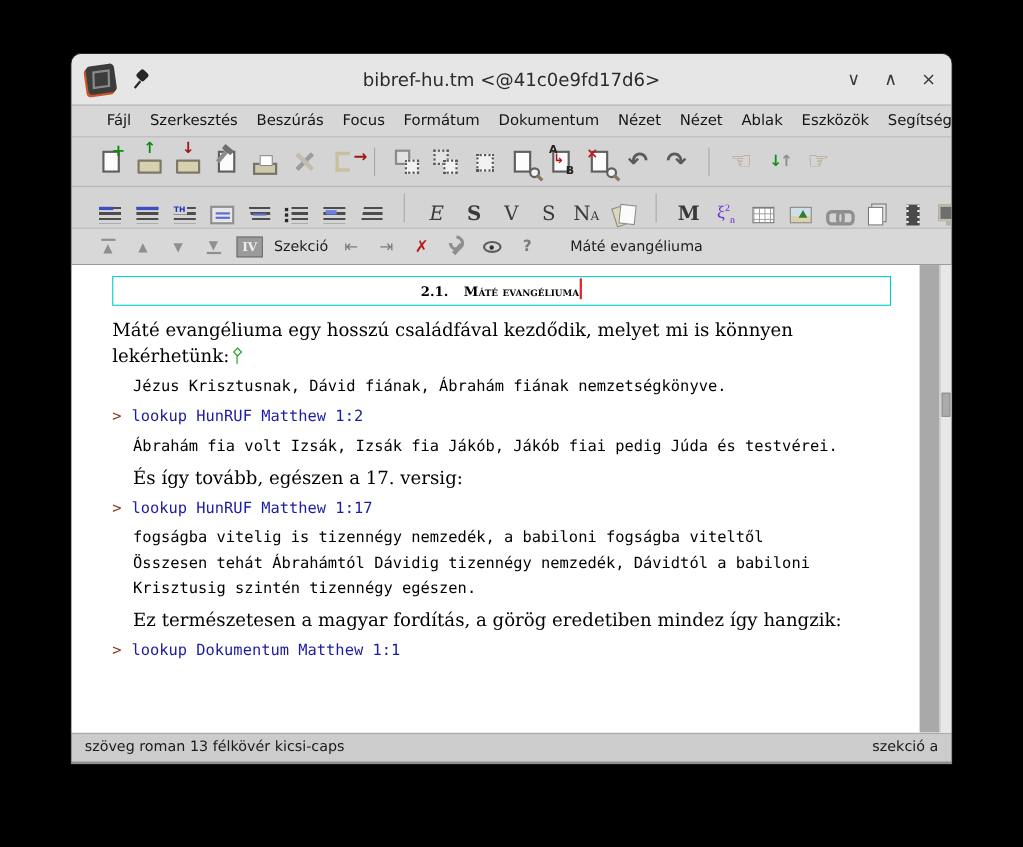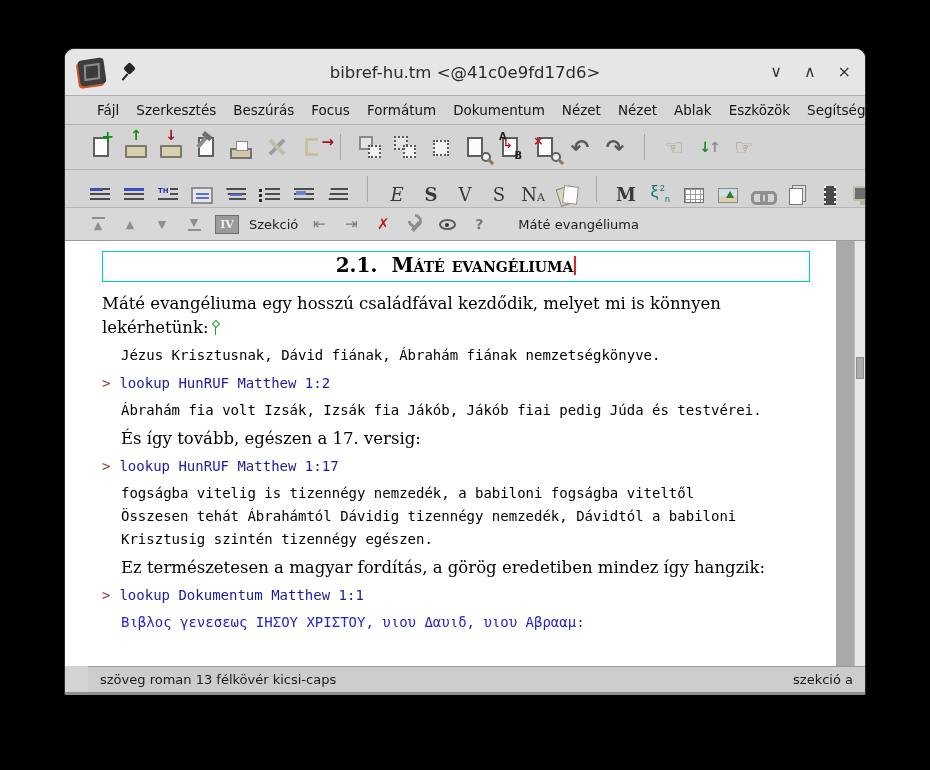--- a/index.html
+++ b/index.html
@@ -119,21 +119,21 @@
   .st.v8::before { display:none; }
 
   .ltr { font-family:"DejaVu Serif", serif; font-size:18px; color:#3a3a3a; line-height:1; }
   .ltr.it { font-style:italic; } .ltr.bd { font-weight:bold; }
   .ltr small { font-size:11px; }
   .pal { width:18px; height:18px; position:relative; }
   .pal::before { content:""; position:absolute; width:13px; height:16px; background:#ddd6b8;
         border:1px solid #8a8a8a; transform:rotate(-18deg); left:0; top:1px; }
   .pal::after { content:""; position:absolute; width:13px; height:16px; background:#fbfbfb;
         border:1px solid #8a8a8a; transform:rotate(6deg); left:5px; top:0; }
-  .xi-wrap { font-family:Liberation Mono, monospace; color:#0f766e; font-size:16px; line-height:1; }
+  .xi-wrap { font-family:Liberation Serif, serif; color:#6d28d9; font-size:16px; line-height:1; }
   .xi-wrap sup,.xi-wrap sub { font-size:9px; }
   .tblic { width:20px; height:15px; border:1px solid #6f6f6f; background:#fff;
         background-image:linear-gradient(#9a9a9a 1px,transparent 1px),
                          linear-gradient(90deg,#9a9a9a 1px,transparent 1px);
         background-size:5px 5px; }
   .imgic { width:20px; height:15px; border:1px solid #8a8a8a;
         background:linear-gradient(#cfe0ea 55%,#d9d2ad 55%); position:relative; }
   .imgic::before { content:""; position:absolute; left:7px; top:2px; width:0; height:0;
         border-left:4px solid transparent; border-right:4px solid transparent;
         border-bottom:7px solid #2f7d2f; }
@@ -181,21 +181,21 @@
   .gutter { position:absolute; top:0; bottom:0; right:11px; width:18px; background:#a9a9a9; }
   .scrollbar { position:absolute; top:0; bottom:0; right:0; width:11px; background:#e7e7e7;
         border-left:1px solid #bdbdbd; }
   .thumb { position:absolute; top:116px; left:1px; right:1px; height:22px; background:#ababab;
         border:1px solid #8f8f8f; }
   .page { position:absolute; inset:0 29px 0 0; background:#fff; padding:8px 24px 0 37px;
         overflow:hidden; }
 
   .sect-box { border:1px solid #0cc; margin:2px 2px 10px 0; text-align:center;
         padding:1px 0 4px; }
-  .sect-title { font-family:"DejaVu Serif", serif; font-weight:bold; font-size:20px;
+  .sect-title { font-family:"DejaVu Serif", serif; font-weight:bold; font-size:12px;
         color:#000; }
   .sect-title .sc { font-variant:small-caps; margin-left:14px; }
   .caret { display:inline-block; width:2px; height:19px; background:#e02222;
         vertical-align:-3px; margin-left:1px; }
 
   .para { font-family:"DejaVu Serif", serif; font-size:16.5px; color:#000;
         line-height:24px; margin-bottom:4px; }
   .para.ind { padding-left:19px; }
   .green-marker { display:inline-block; width:8px; height:15px; position:relative;
         vertical-align:-2px; margin-left:2px; }
@@ -206,21 +206,21 @@
 
   .mono { font-family:"DejaVu Sans Mono", monospace; font-size:14px; line-height:23px; }
   .cmd-line { margin:3px 0 4px 0; }
   .prompt-ch { color:#8e3520; margin-right:9px; }
   .cmd-text { color:#1c1ca2; }
   .out { color:#000; padding-left:19px; margin-bottom:5px; }
   .out.grk { color:#2424cc; margin-bottom:4px; }
 
   
   .statusbar { height:26px; flex:0 0 26px; background:#cccccc; border-top:1px solid #9a9a9a;
-        display:flex; align-items:center; padding:0 12px; font-size:13px; color:#1a1a1a;margin-left:23px; }
+        display:flex; align-items:center; padding:0 12px; font-size:13px; color:#1a1a1a; }
   .status-right { margin-left:auto; }
 </style>
 </head>
 <body>
 
 <div class="stage">
   <div class="window">
 
     <div class="titlebar">
       <div class="tm-logo"></div>
@@ -460,21 +460,20 @@
         <div class="para ind">És így tovább, egészen a 17. versig:</div>
 
         <div class="mono cmd-line"><span class="prompt-ch">&gt;</span><span class="cmd-text">lookup HunRUF Matthew 1:17</span></div>
         <div class="mono out" style="margin-bottom:0">fogságba vitelig is tizennégy nemzedék, a babiloni fogságba viteltől</div>
         <div class="mono out" style="margin-bottom:0">Összesen tehát Ábrahámtól Dávidig tizennégy nemzedék, Dávidtól a babiloni</div>
         <div class="mono out">Krisztusig szintén tizennégy egészen.</div>
 
         <div class="para ind">Ez természetesen a magyar fordítás, a görög eredetiben mindez így hangzik:</div>
 
         <div class="mono cmd-line"><span class="prompt-ch">&gt;</span><span class="cmd-text">lookup Dokumentum Matthew 1:1</span></div>
-        <div class="mono out grk">Βιβλος γενεσεως ΙΗΣΟΥ ΧΡΙΣΤΟΥ, υιου Δαυιδ, υιου Αβρααμ:</div>
 
         <div class="mono cmd-line"></div>
 
       </div>
       <div class="gutter"></div>
       <div class="scrollbar">
         <div class="thumb"></div>
       </div>
     </div>
 

